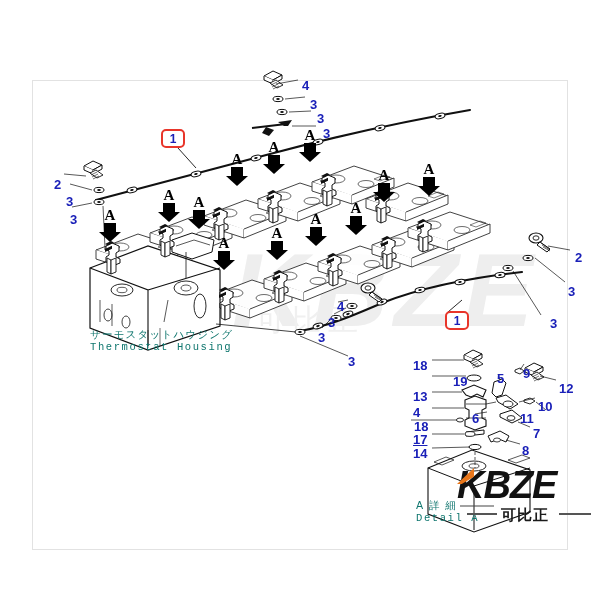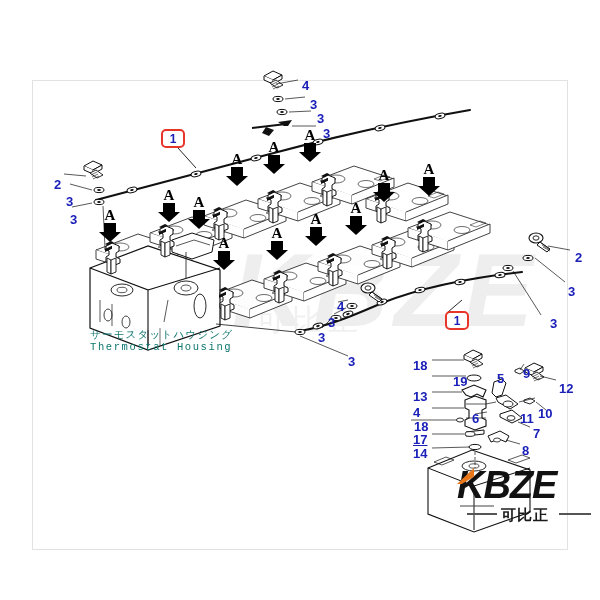--- a/index.html
+++ b/index.html
@@ -363,26 +363,30 @@
   <div class="lbl" style="left:413px;top:375px;margin-left:40px;">19</div>
   <div class="lbl" style="left:413px;top:390px;">13</div>
   <div class="lbl" style="left:413px;top:406px;">4</div>
   <div class="lbl" style="left:398px;top:420px;margin-left:16px;">18</div>
   <div class="lbl" style="left:413px;top:433px;text-decoration:underline;">17</div>
   <div class="lbl" style="left:413px;top:447px;">14</div>
 
   <div class="lbl" style="left:497px;top:372px;">5</div>
   <div class="lbl" style="left:523px;top:367px;">9</div>
   <div class="lbl" style="left:559px;top:382px;">12</div>
-  <div class="lbl" style="left:538px;top:400px;margin-top:7px;">10</div>
+  <div class="lbl" style="left:538px;top:400px;">10</div>
   <div class="lbl" style="left:520px;top:412px;">11</div>
   <div class="lbl" style="left:472px;top:412px;">6</div>
   <div class="lbl" style="left:533px;top:427px;">7</div>
   <div class="lbl" style="left:522px;top:444px;">8</div>
 
+  <div class="cap" style="left:416px;top:499px;">
+    <div class="jp">A 詳 細</div>
+    <div class="en">Detail A</div>
+  </div>
 
   <div class="logo">
     <div class="logo-text">KBZE</div>
     <div class="logo-k-accent"></div>
     <div class="logo-rule-l"></div>
     <div class="logo-cn">可比正</div>
     <div class="logo-rule-r"></div>
   </div>
 
 </div>

